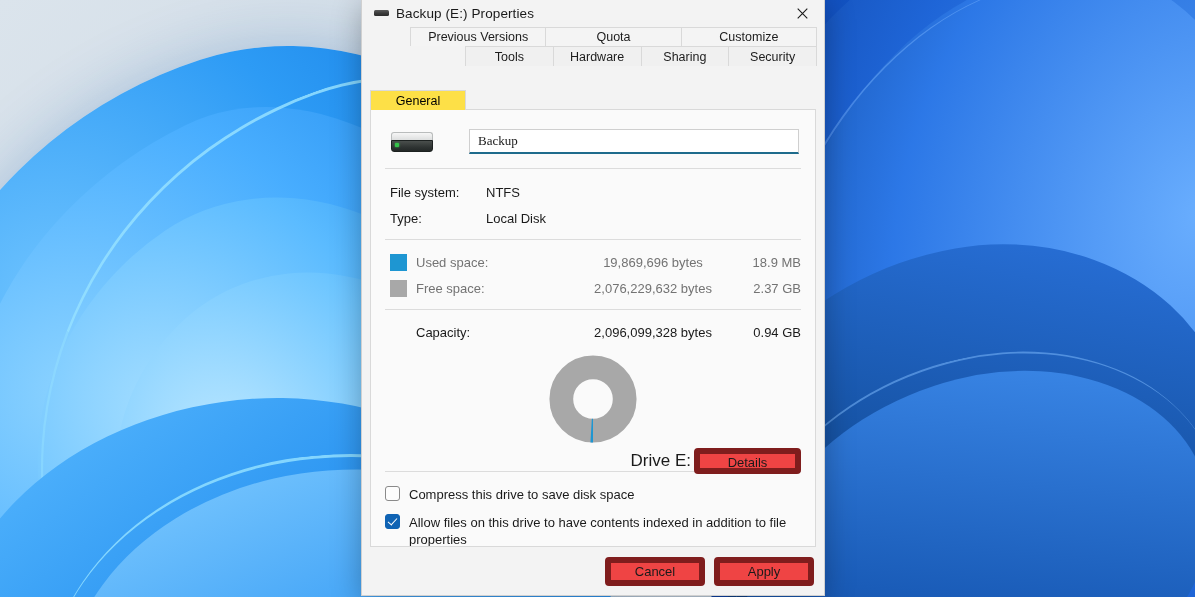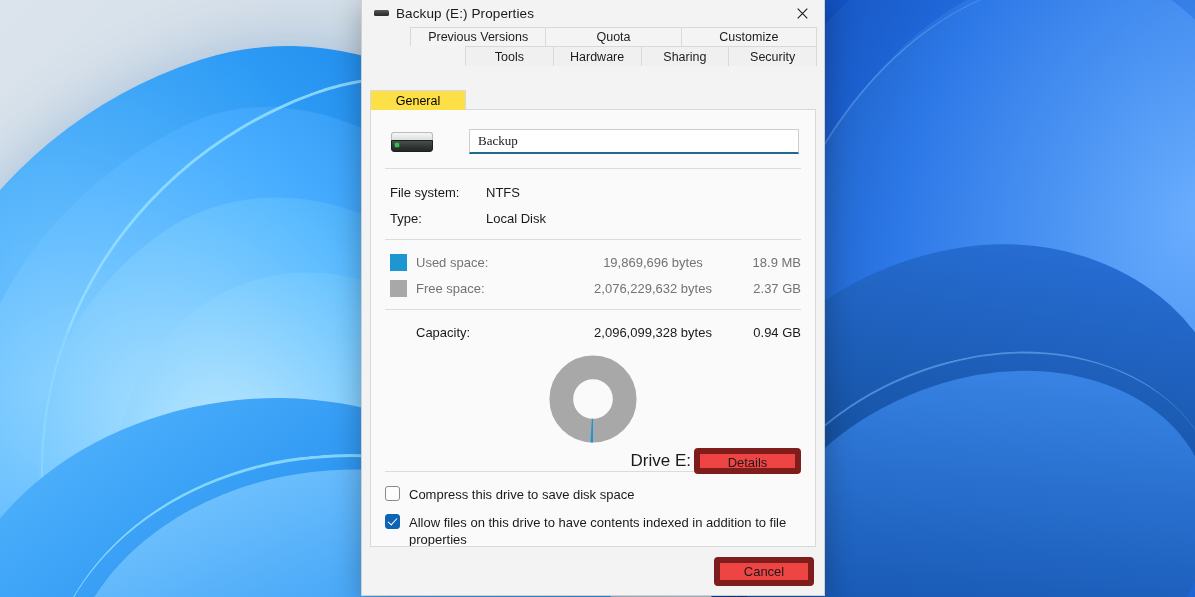--- a/index.html
+++ b/index.html
@@ -526,16 +526,17 @@
         <div class="check-row">
           <span class="cbox checked"></span>
           <span class="check-text">Allow files on this drive to have contents indexed in addition to file properties</span>
         </div>
       </div>
 
     </div>
 
     <div class="footer">
       <button class="btn">Cancel</button>
+      <button class="btn">Apply</button>
     </div>
 
   </div>
 </div>
 
 </body></html>

